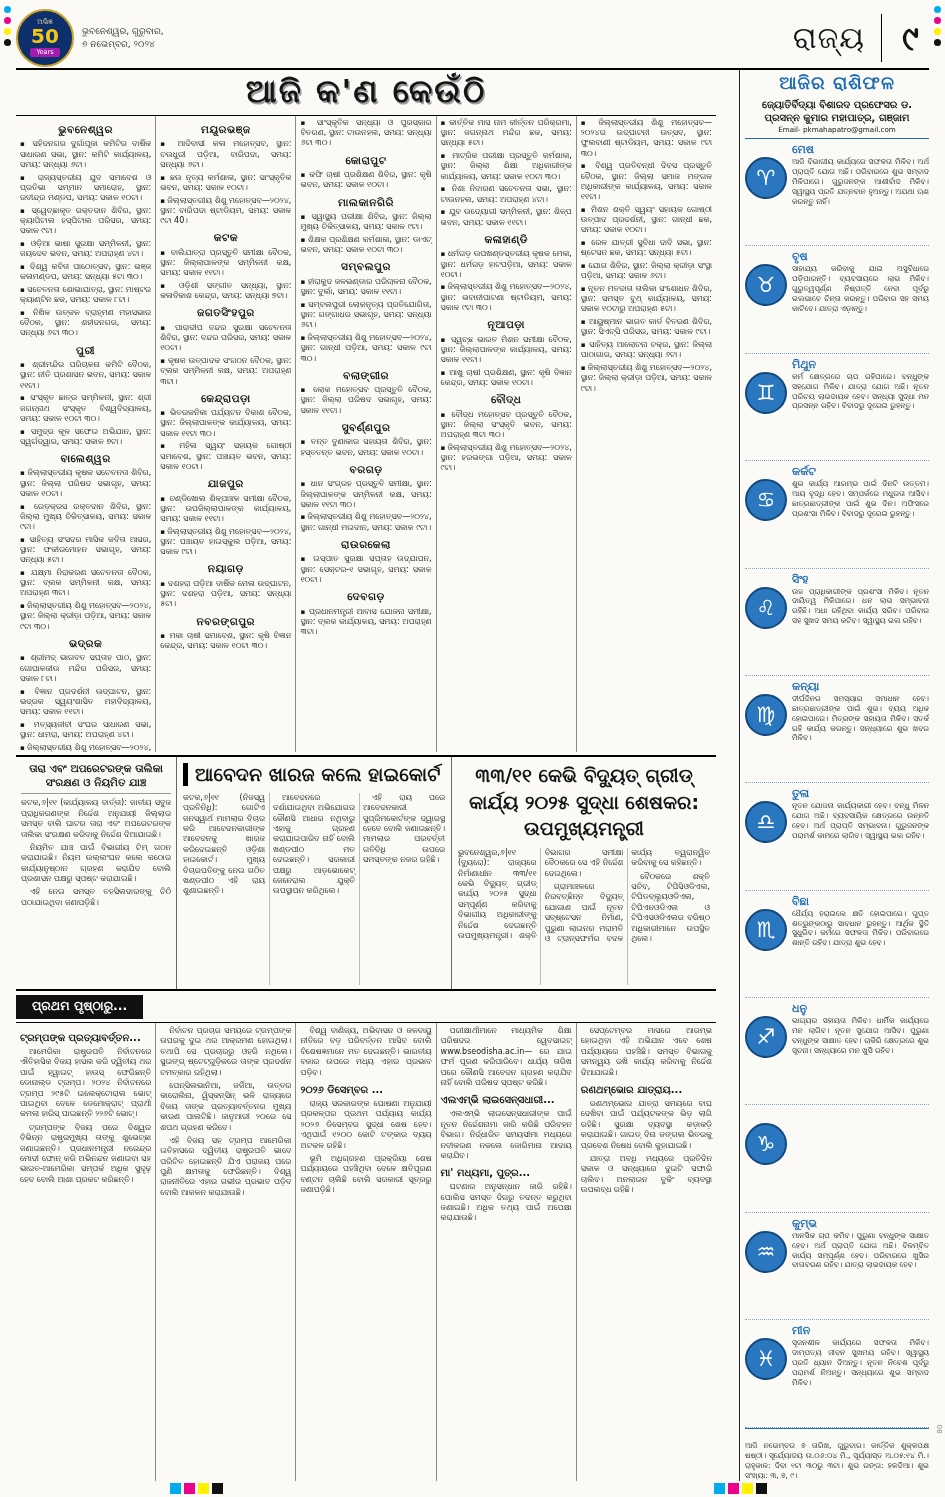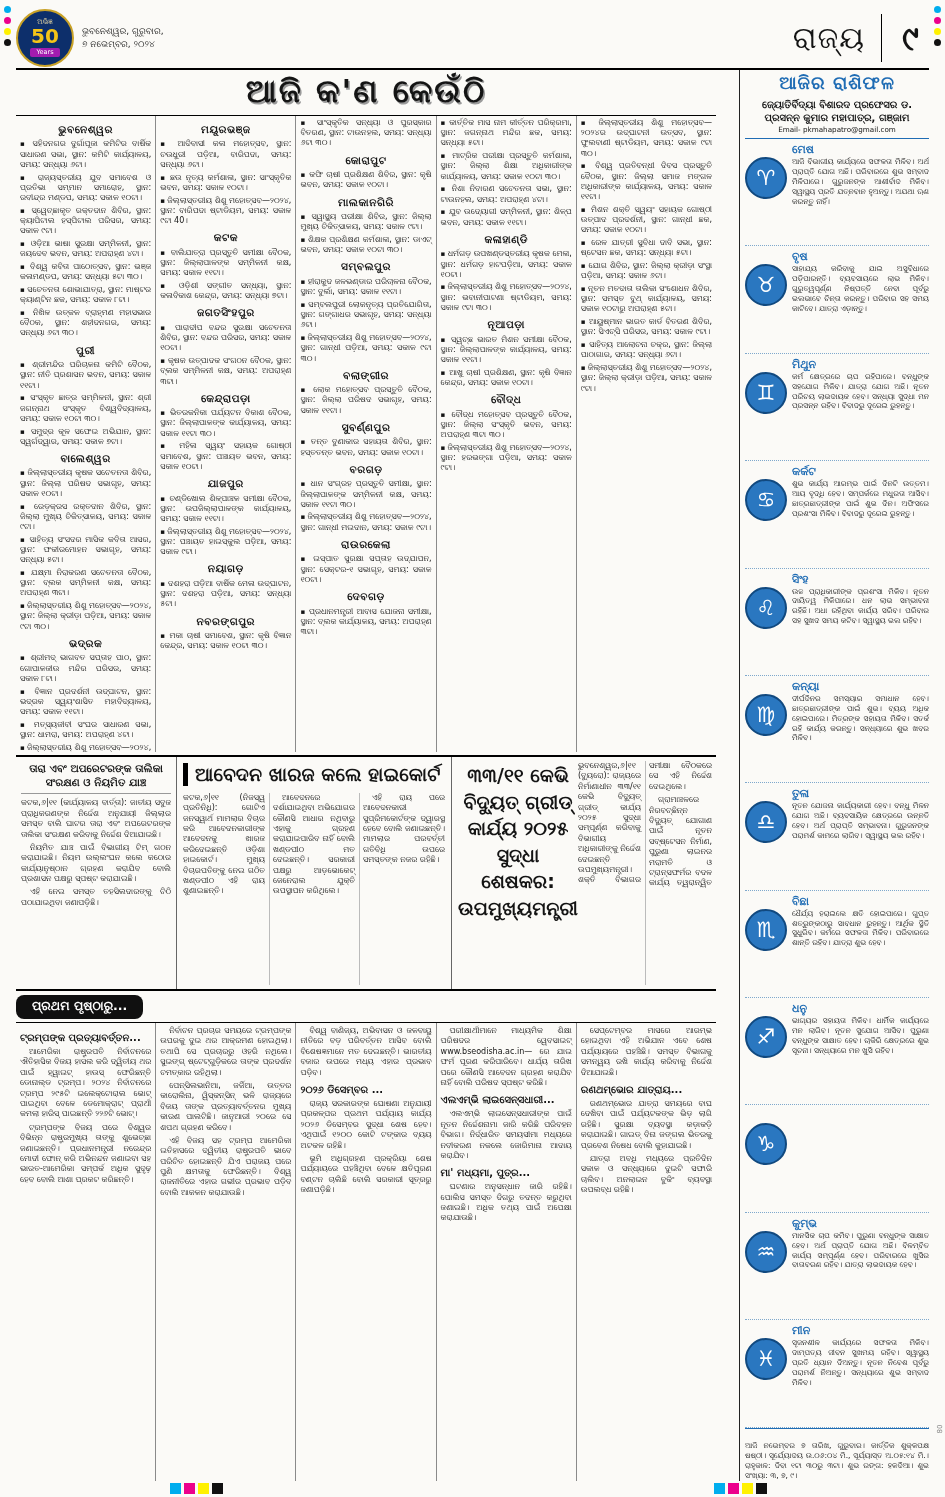--- a/index.html
+++ b/index.html
@@ -31,31 +31,31 @@
   .district{font-weight:bold;font-size:10.5px;text-align:center;margin:5px 0 3px;letter-spacing:0.5px;}
   .item{margin-bottom:2.5px;}
   .item::before{content:"▪ ";font-size:7px;}
 
   
   .midband{display:flex;height:232px;border-top:2px solid #000;border-bottom:2.5px solid #000;overflow:hidden;margin-top:3px;}
   .artA{width:150px;border-right:0.8px solid #666;padding:4px 5px;overflow:hidden;}
   .artA h3{font-size:10.5px;text-align:center;line-height:1.35;border-bottom:1px solid #999;padding-bottom:4px;margin:0 0 4px;}
   .artB{width:262px;border-right:0.8px solid #666;padding:4px 6px;overflow:hidden;display:flex;flex-direction:column;}
   .artB h2{font-size:19px;line-height:1.2;border-left:5px solid #000;padding-left:7px;margin:2px 0 7px;font-weight:bold;}
-  .artC{flex:1;padding:4px 6px;overflow:hidden;display:flex;}
+  .artC{flex:1;padding:4px 6px;overflow:hidden;display:flex;flex-direction:column;}
   .artC h2{font-size:19px;text-align:center;line-height:1.4;margin:1px 0 6px;font-weight:bold;}
   .art-body{font-size:8px;line-height:1.3;text-align:justify;}
   .artB .art-body,.artC .art-body{flex:1;min-height:0;}
   .cols3{columns:3;column-gap:8px;column-rule:0.6px solid #bbb;}
   .art-body p{margin:0 0 3px;text-indent:9px;}
   .art-body p.first{text-indent:0;}
 
   
   .contsec{flex:1;display:flex;flex-direction:column;min-height:0;margin-top:3px;}
-  .pill{align-self:flex-start;background:#101010;color:#fff;font-weight:bold;font-size:12.5px;padding:3px 16px 5px;border-radius:8px;margin:1px 0 3px;}
+  .pill{align-self:flex-start;background:#101010;color:#fff;font-weight:bold;font-size:12.5px;padding:3px 16px 5px;border-radius:0;margin:1px 0 3px;}
   .contcols{flex:1;display:flex;overflow:hidden;border-top:1.2px solid #000;min-height:0;}
   .ccol{flex:1;border-right:0.8px solid #8a8a8a;padding:3px 4px;font-size:8px;line-height:1.3;text-align:justify;overflow:hidden;min-width:0;}
   .ccol:last-child{border-right:none;}
   .chead{font-weight:bold;font-size:10px;margin:5px 0 3px;}
   .cpara{margin-bottom:3px;text-indent:9px;}
 
   
   .horo-head{text-align:center;padding:2px 0 4px;border-bottom:1.5px solid #1f6cb4;}
   .horo-title{color:#1f6cb4;font-size:18px;font-weight:bold;letter-spacing:1px;}
   .horo-byline{font-size:10px;font-weight:bold;margin-top:4px;line-height:1.3;}

